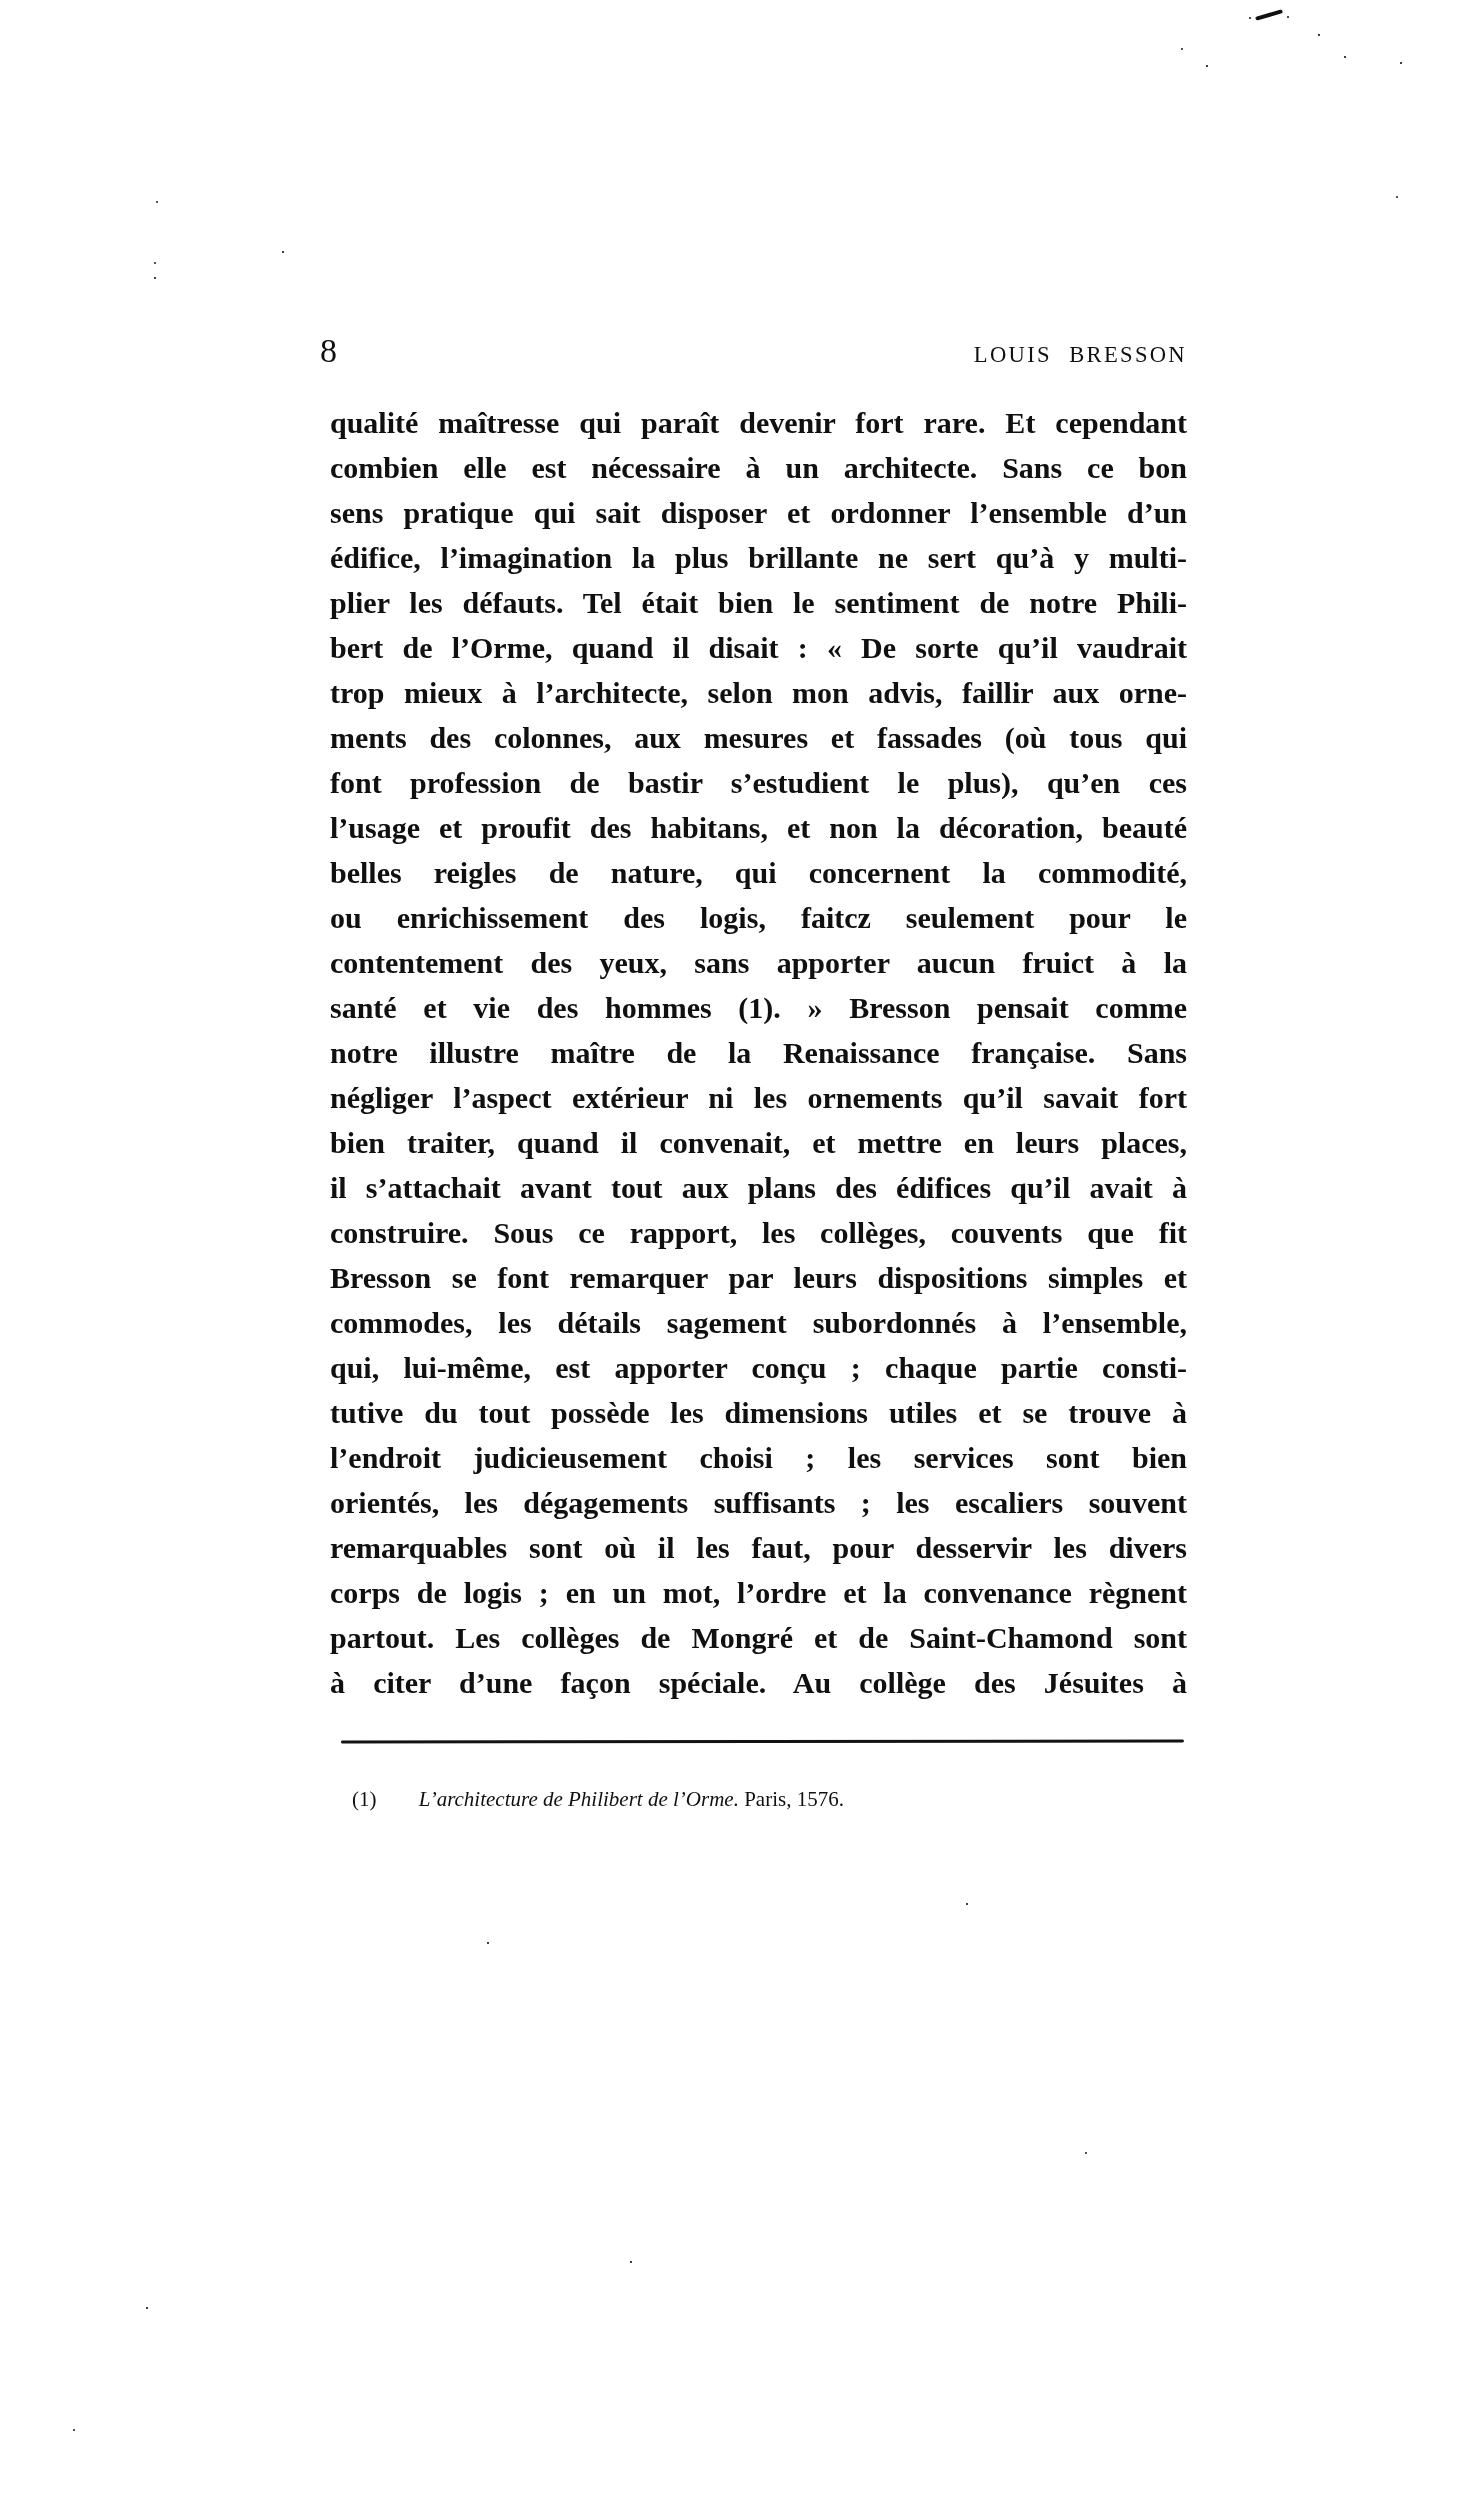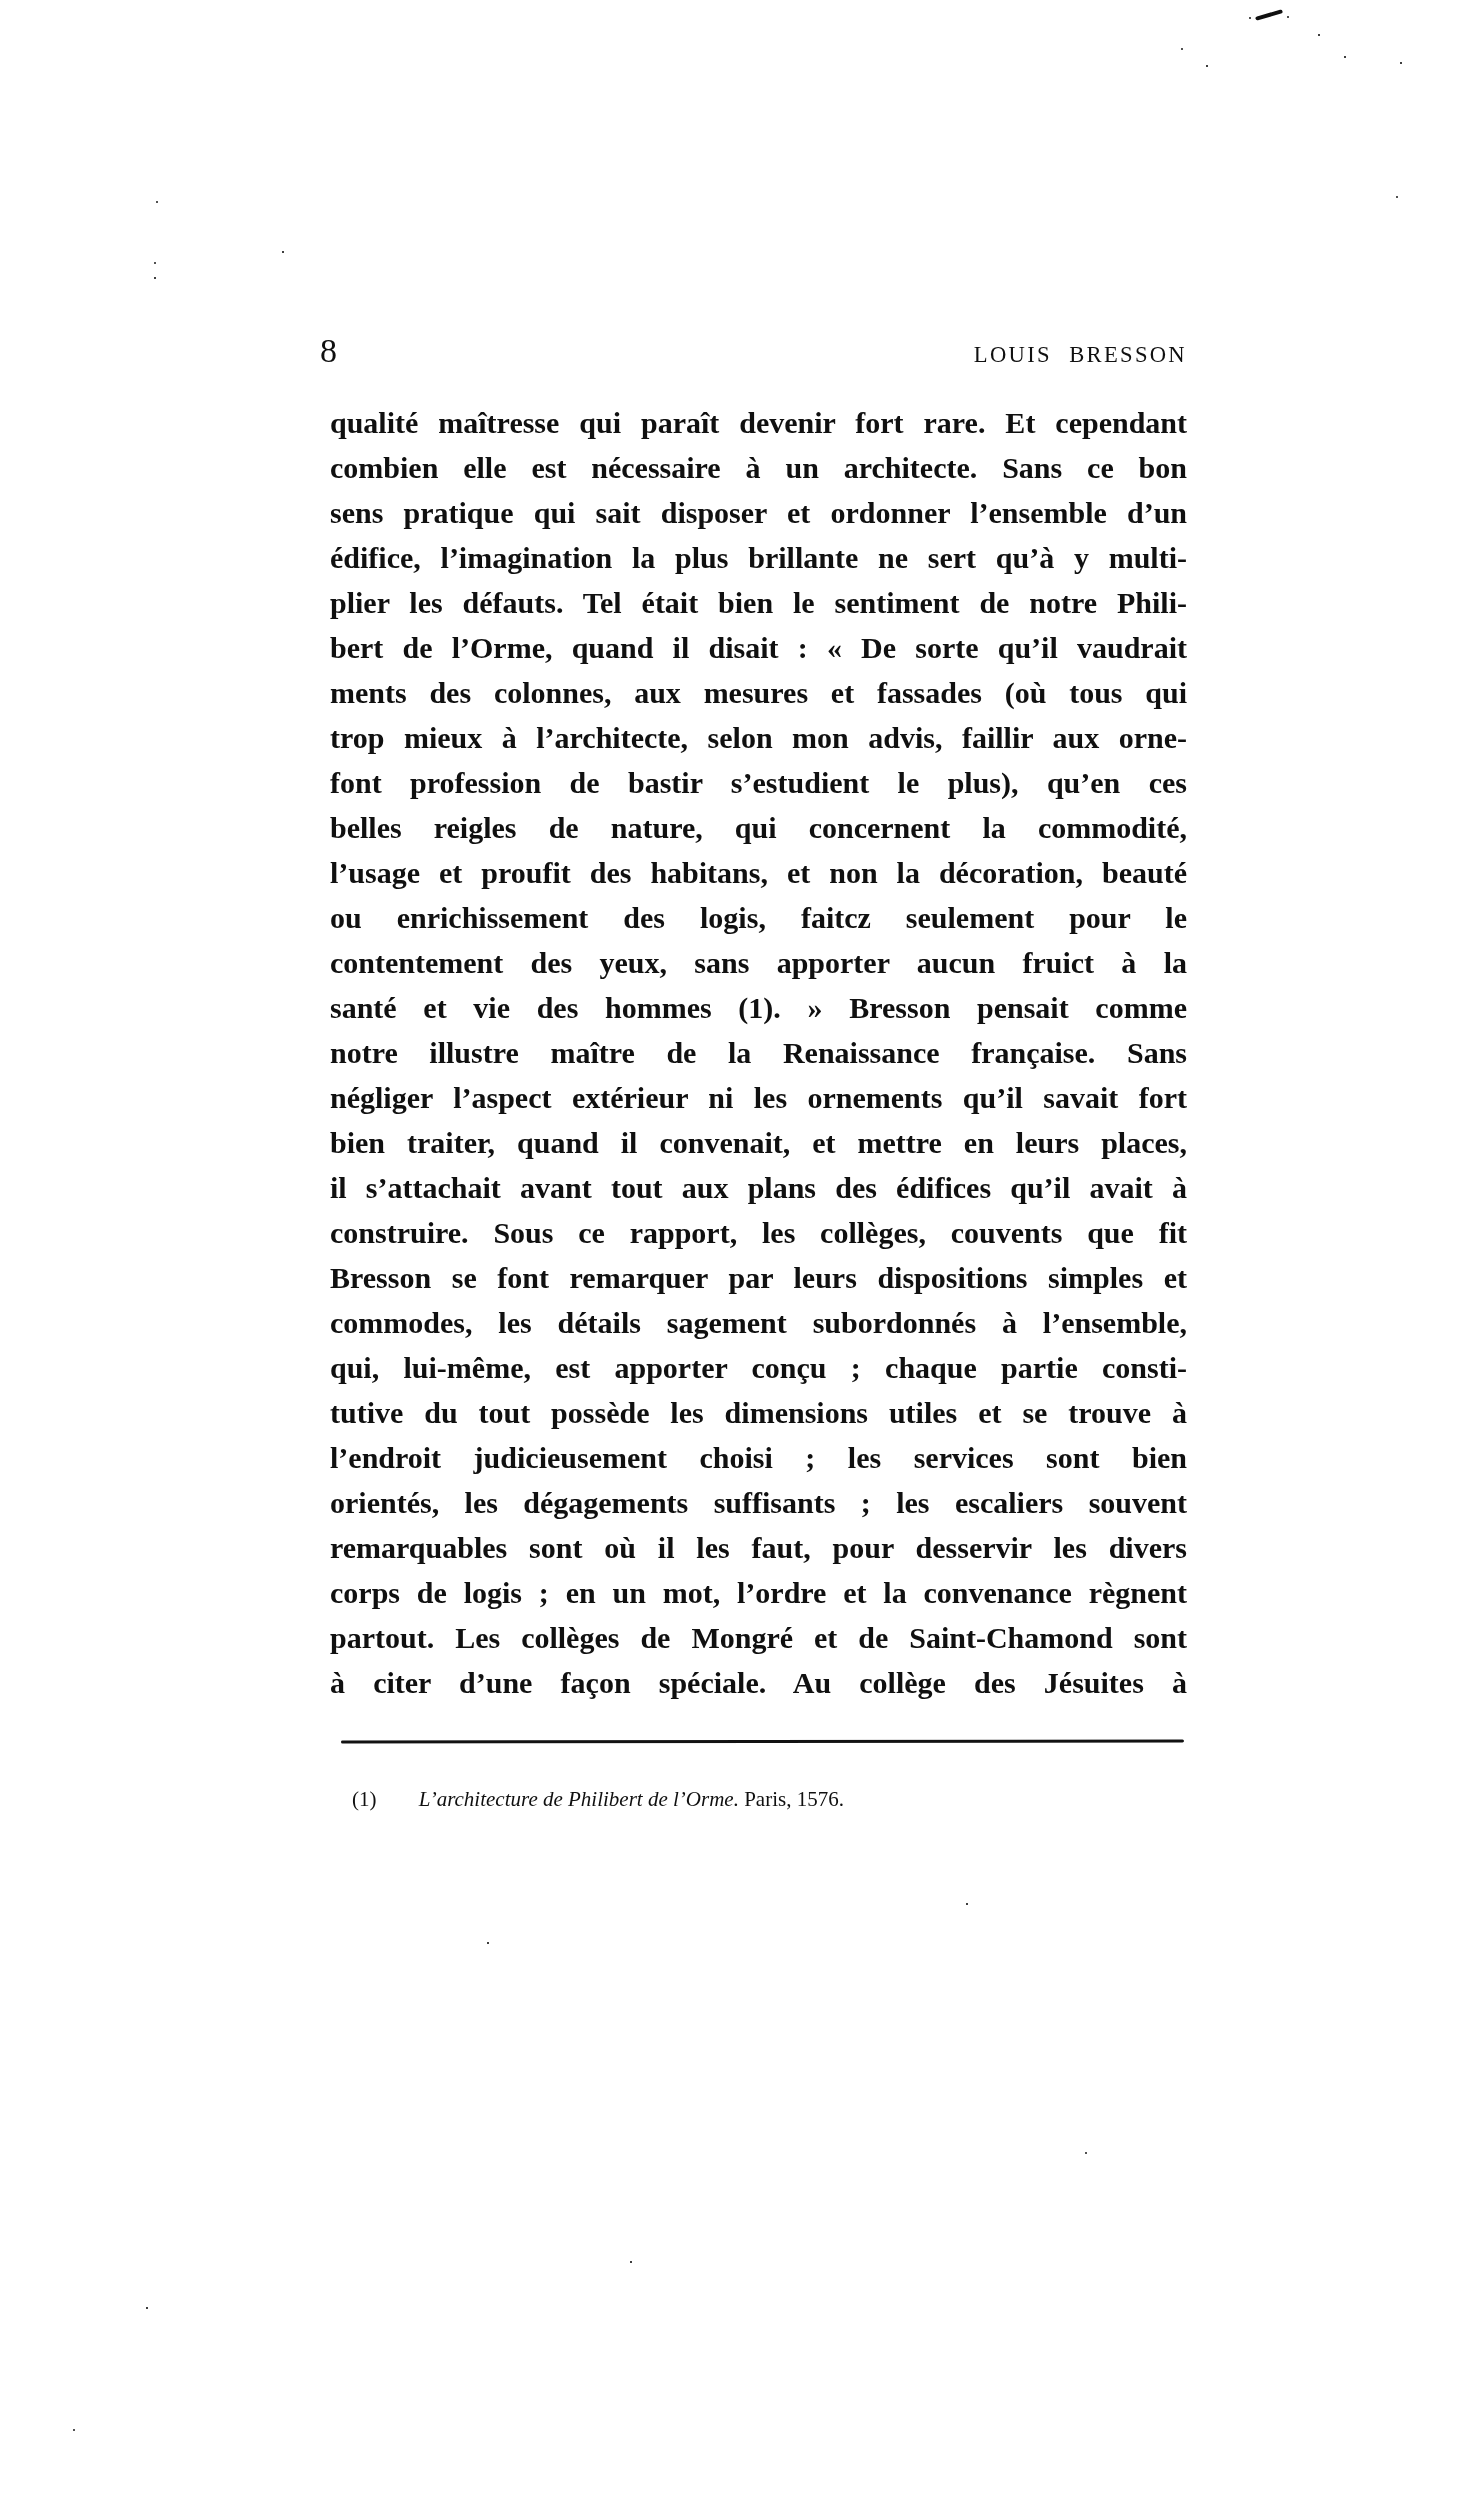--- a/index.html
+++ b/index.html
@@ -61,25 +61,25 @@
 
   <div class="running-head">LOUIS BRESSON</div>
 
   <div class="body-text">
       <div class="body-line">qualité maîtresse qui paraît devenir fort rare. Et cependant</div>
       <div class="body-line">combien elle est nécessaire à un architecte. Sans ce bon</div>
       <div class="body-line">sens pratique qui sait disposer et ordonner l’ensemble d’un</div>
       <div class="body-line">édifice, l’imagination la plus brillante ne sert qu’à y multi-</div>
       <div class="body-line">plier les défauts. Tel était bien le sentiment de notre Phili-</div>
       <div class="body-line">bert de l’Orme, quand il disait : « De sorte qu’il vaudrait</div>
+      <div class="body-line">trop mieux à l’architecte, selon mon advis, faillir aux orne-</div>
       <div class="body-line">ments des colonnes, aux mesures et fassades (où tous qui</div>
-      <div class="body-line">trop mieux à l’architecte, selon mon advis, faillir aux orne-</div>
       <div class="body-line">font profession de bastir s’estudient le plus), qu’en ces</div>
+      <div class="body-line">l’usage et proufit des habitans, et non la décoration, beauté</div>
       <div class="body-line">belles reigles de nature, qui concernent la commodité,</div>
-      <div class="body-line">l’usage et proufit des habitans, et non la décoration, beauté</div>
       <div class="body-line">ou enrichissement des logis, faitcz seulement pour le</div>
       <div class="body-line">contentement des yeux, sans apporter aucun fruict à la</div>
       <div class="body-line">santé et vie des hommes (1). » Bresson pensait comme</div>
       <div class="body-line">notre illustre maître de la Renaissance française. Sans</div>
       <div class="body-line">négliger l’aspect extérieur ni les ornements qu’il savait fort</div>
       <div class="body-line">bien traiter, quand il convenait, et mettre en leurs places,</div>
       <div class="body-line">il s’attachait avant tout aux plans des édifices qu’il avait à</div>
       <div class="body-line">construire. Sous ce rapport, les collèges, couvents que fit</div>
       <div class="body-line">Bresson se font remarquer par leurs dispositions simples et</div>
       <div class="body-line">commodes, les détails sagement subordonnés à l’ensemble,</div>

